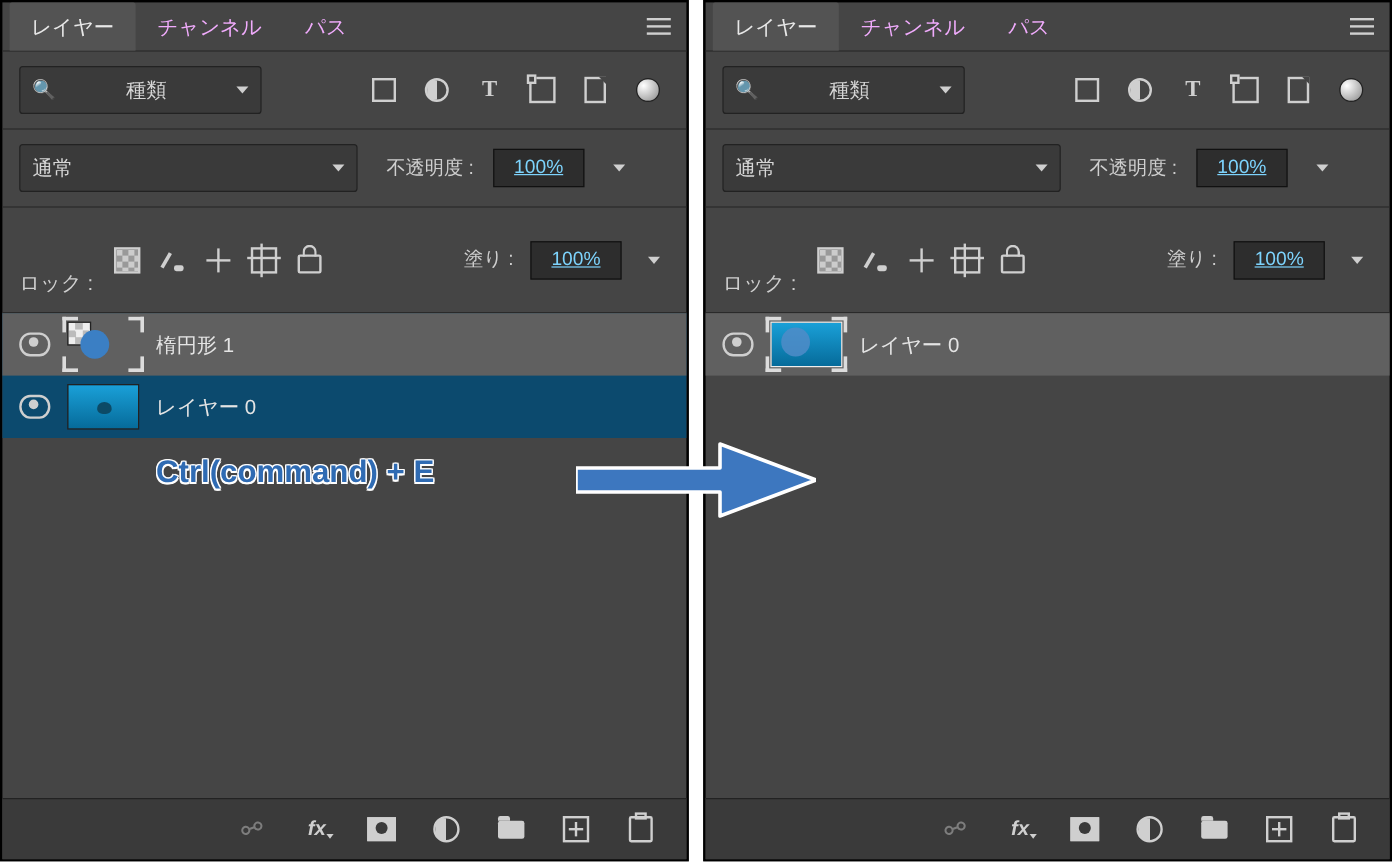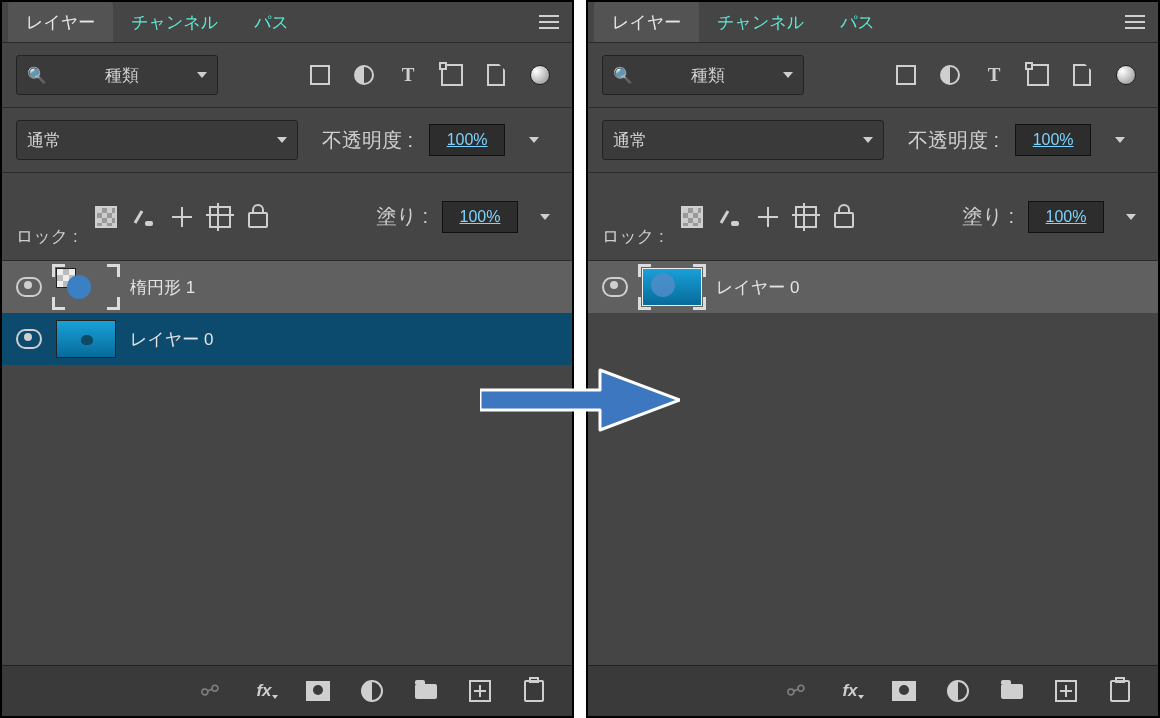--- a/index.html
+++ b/index.html
@@ -34,21 +34,21 @@
     align-items: stretch;
     padding-left: 6px;
     border-bottom: 1px solid #2a2a2a;
     position: relative;
   }
   .tab {
     display: flex;
     align-items: center;
     padding: 0 18px;
     font-size: 17px;
-    color: #5eead4;
+    color: #f0abfc;
     cursor: pointer;
     border-top-left-radius: 2px;
     border-top-right-radius: 2px;
   }
   .tab.active {
     background: #535353;
     color: #e8e8e8;
     box-shadow: inset 0 -2px 0 #535353;
   }
   .tabbar .menu-btn {
@@ -111,21 +111,21 @@
     display:flex; align-items:center; justify-content:center;
     background:#2d2d2d; border:1px solid #111; width:74px; height:30px; font-size:16px; color:#ddd;
   }
   .value-box.underline { text-decoration: underline; color:#7dd3fc;}
   .chev-box { display:flex;align-items:center;justify-content:center;width:26px;height:32px; cursor:pointer;}
 
   
   .lock-row { gap: 14px; }
   .lbl { color:#cfcfcf; margin-right:2px;margin-top:40px;}
   .fillspacer { flex:1; }
-  .smalltxt { font-size:20px; color:#cfcfcf; margin-left:8px;}
+  .smalltxt { font-size:16px; color:#cfcfcf; margin-left:8px;}
   
   .checker { width:18px;height:18px;background:
     conic-gradient(#999 90deg,#ccc 0 180deg,#999 0 270deg,#ccc 0);
     background-size:10px 10px; border:2px solid #cfcfcf;}
   .brush { width:18px;height:18px; position:relative;}
   .brush::before{content:"";position:absolute;left:2px;top:2px;width:3px;height:14px;background:#cfcfcf;transform:rotate(30deg);}
   .brush::after{content:"";position:absolute;right:0;bottom:0;width:8px;height:5px;background:#cfcfcf;border-radius:2px;}
   .move-icn { position:relative; width:20px;height:20px;}
   .move-icn::before,.move-icn::after{content:"";position:absolute;background:#cfcfcf;}
   .move-icn::before{left:9px;top:0;width:2px;height:20px;}
@@ -458,18 +458,19 @@
         </div>
       <div class="bicon">
           <div class="newlyr"></div>
         </div>
       <div class="bicon">
           <div class="trash"></div>
         </div>
     </div>
   </div>
 
+  <div class="annot-text">Ctrl(command) + E</div>
   <svg class="arrow" viewBox="0 0 200 80">
     <defs></defs>
     <polygon points="0,30 120,30 120,10 200,40 120,70 120,50 0,50" fill="#3d77bf" stroke="#ffffff" stroke-width="3" stroke-linejoin="round"></polygon>
   </svg>
 
 </div>
 
 </body></html>

